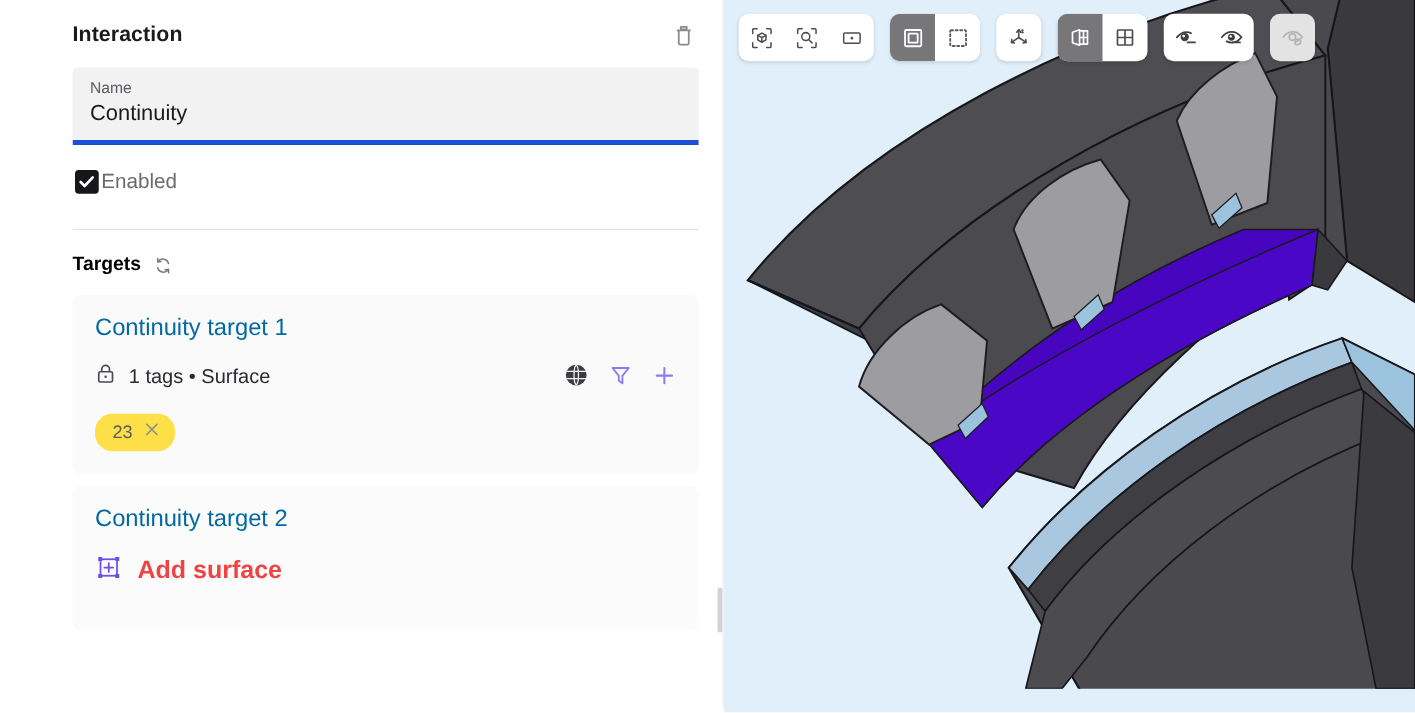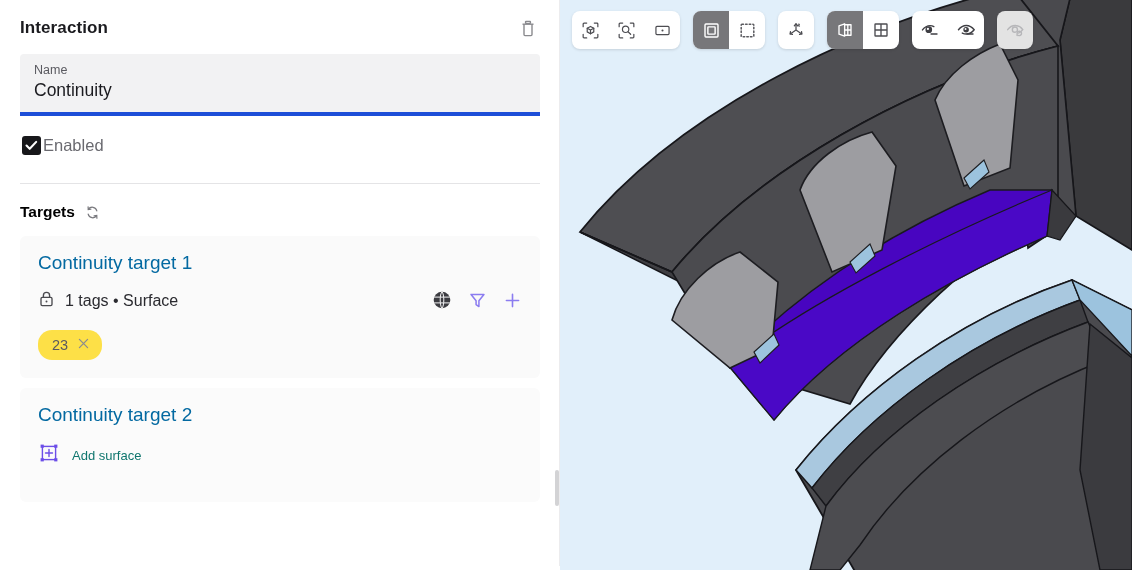--- a/index.html
+++ b/index.html
@@ -10,20 +10,21 @@
     overflow: hidden;
   }
   #app { display: flex; width: 1132px; height: 570px; position: relative; }
 
   
   .panel {
     width: 560px; height: 566px;
     background: #ffffff;
     position: relative;
     overflow: hidden;
+    margin-left: 38px;
   }
   .panel-header {
     display: flex; align-items: center; justify-content: space-between;
     padding: 14px 18px 12px 20px;
   }
   .panel-title {
     font-size: 17px; font-weight: bold; color: #1b1b1f;
     letter-spacing: .1px;
   }
   .icon-btn {
@@ -93,21 +94,21 @@
   .chip {
     display: inline-flex; align-items: center; gap: 9px;
     background: #fde047; border-radius: 14px;
     padding: 6px 12px 6px 14px; cursor: pointer;
   }
   .chip-text { font-size: 14.5px; color: #5a5a60; }
 
   .add-surface-row {
     display: flex; align-items: center; gap: 12px; cursor: pointer;
   }
-  .add-surface-label { font-size: 13px; color: #0f766e; font-weight: 400; }
+  .add-surface-label { font-size: 20px; color: #ef4444; font-weight: 700; }
 
   
   .panel-scroll {
     position: absolute; right: 1px; top: 470px;
     width: 4px; height: 36px; border-radius: 2px;
     background: #d3d3d5;
   }
   .panel-divider {
     position: absolute; right: 0; top: 0; bottom: 0;
     width: 1px; background: #ececee;

